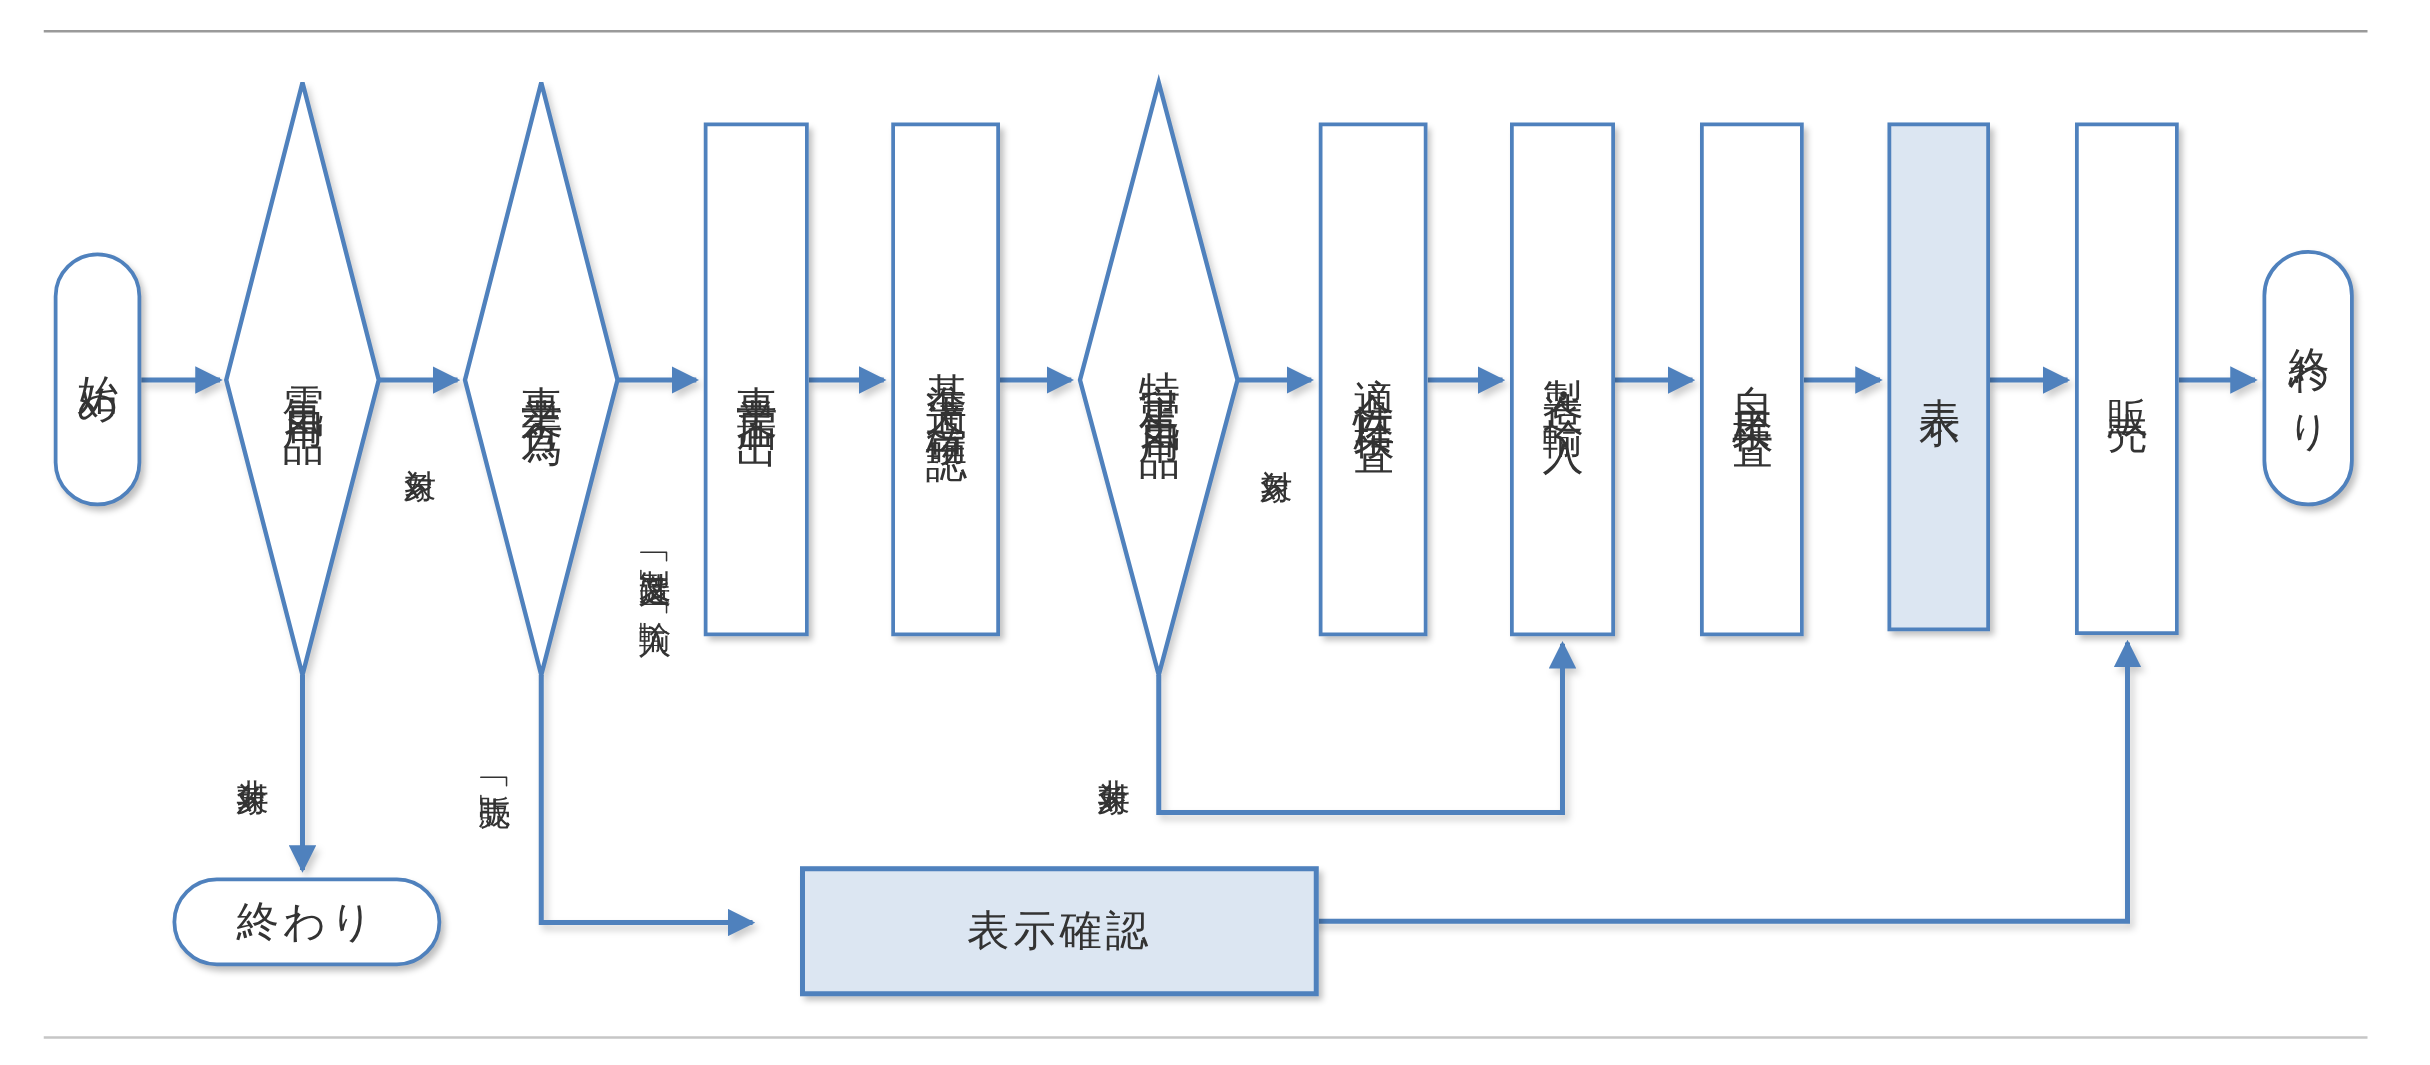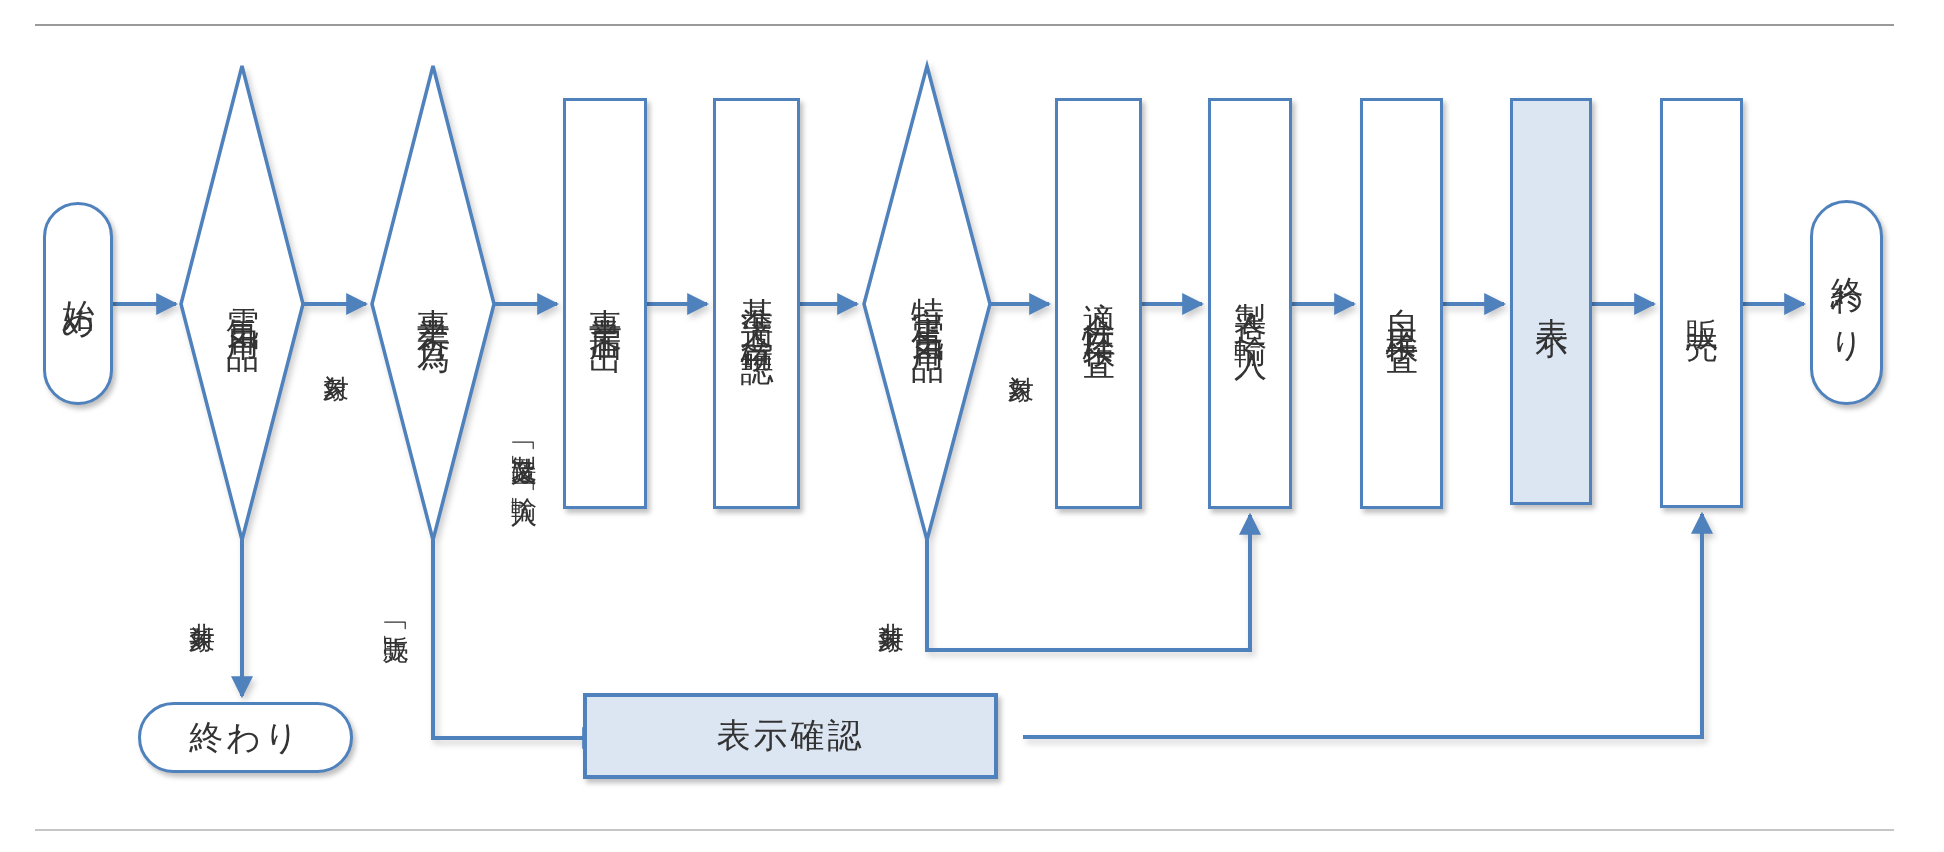--- a/index.html
+++ b/index.html
@@ -99,21 +99,21 @@
   </div>
 
   <div class="node shaded" style="left:1510px;top:98px;width:82px;height:407px;">
     <span class="ntext vt">表示</span>
   </div>
 
   <div class="node" style="left:1660px;top:98px;width:83px;height:410px;">
     <span class="ntext vt">販売</span>
   </div>
 
-  <div class="node shaded thick" style="left:583px;top:693px;width:415px;height:86px;">
+  <div class="node shaded thick" style="left:640px;top:693px;width:415px;height:104px;">
     <span class="ntext ht">表示確認</span>
   </div>
 
   <div class="dlabel" style="left:242px;top:304px;">
     <span class="ntext vt">電気用品</span>
   </div>
   <div class="dlabel" style="left:433px;top:304px;">
     <span class="ntext vt">事業行為</span>
   </div>
   <div class="dlabel" style="left:927px;top:304px;">

